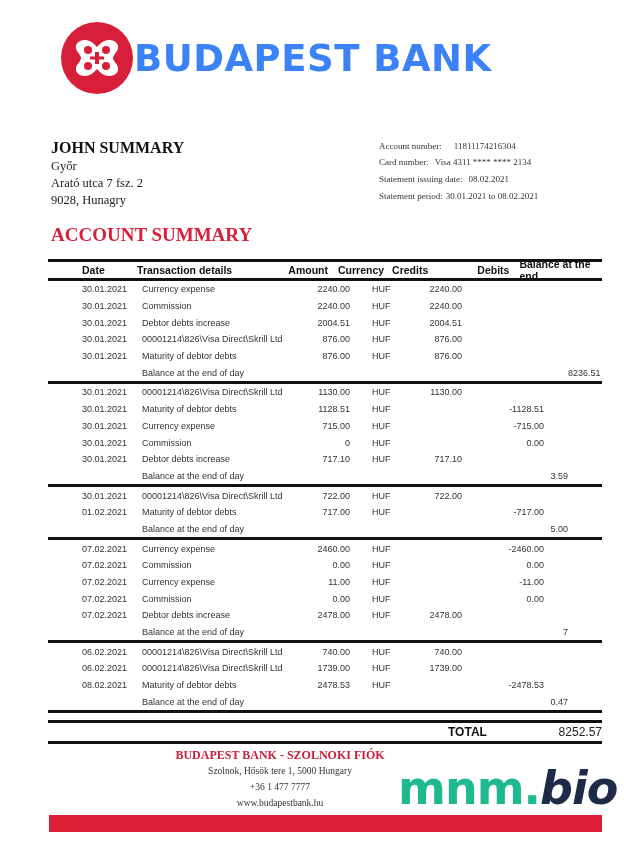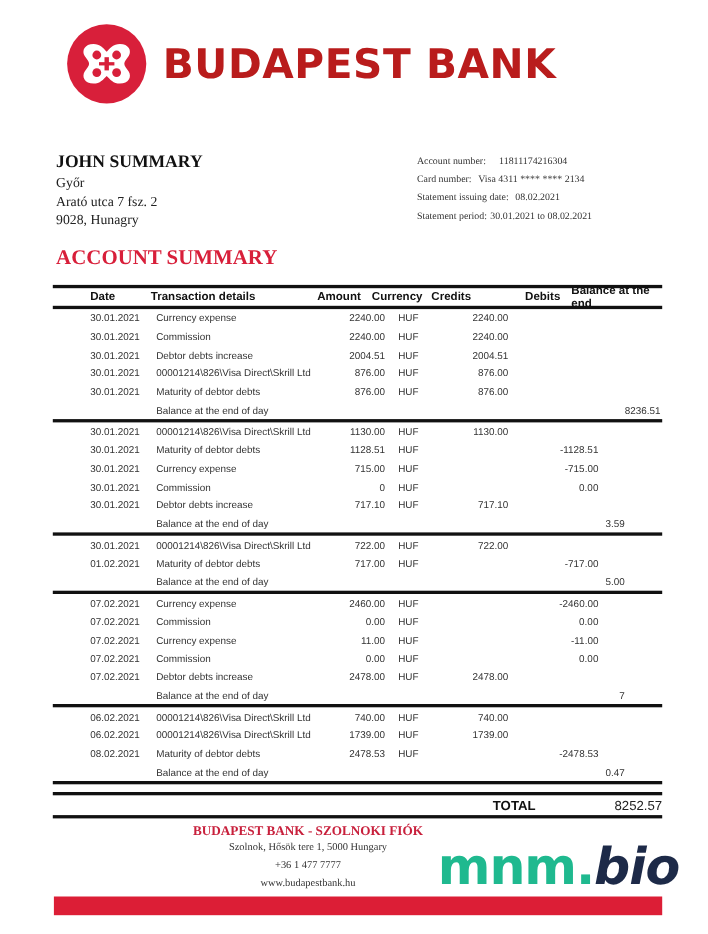--- a/index.html
+++ b/index.html
@@ -1,32 +1,32 @@
 <!DOCTYPE html>
 <html><head>
 <meta charset="utf-8">
 <style>
   html,body{margin:0;padding:0;background:#fff;}
   body{width:644px;height:849px;position:relative;overflow:hidden;font-family:"Liberation Sans",sans-serif;color:#222;}
   .logo{position:absolute;left:61px;top:22px;display:flex;align-items:center;}
   .logo-circle{width:72px;height:72px;border-radius:50%;background:#d81f3a;display:flex;align-items:center;justify-content:center;}
-  .logo-text{margin-left:15px;font-family:"DejaVu Sans",sans-serif;font-weight:bold;font-size:37px;color:#b91c1c;letter-spacing:0.5px;}
+  .logo-text{margin-left:1px;font-family:"DejaVu Sans",sans-serif;font-weight:bold;font-size:37px;color:#3b82f6;letter-spacing:0.5px;}
   .customer{position:absolute;left:51px;top:138px;font-family:"Liberation Serif",serif;font-size:12.5px;line-height:17px;color:#222;}
   .customer .name{font-weight:bold;font-size:16px;line-height:20px;color:#111;}
   .acct{position:absolute;left:379px;top:138px;font-family:"Liberation Serif",serif;font-size:12.5px;line-height:17.5px;color:#222;}
   .acct .row span.val{margin-left:6px;}
   .summary-title{position:absolute;left:51px;top:224px;font-family:"Liberation Serif",serif;font-weight:bold;font-size:19px;color:#d81f3a;}
   .tbl{position:absolute;left:48px;top:259px;width:554px;}
   .hdr{display:flex;border-top:3px solid #111;border-bottom:3px solid #111;height:16px;align-items:center;font-weight:bold;font-size:10.5px;color:#111;}
   .grp{border-bottom:3px solid #111;}
   .row{display:flex;height:16.7px;align-items:center;font-size:9px;color:#333;}
   .c-date{width:60px;padding-left:2px;margin-left:32px;}
   .c-det{width:150px;}
   .c-amt{width:58px;text-align:right;}
-  .c-cur{width:60px;padding-left:12px;box-sizing:border-box;}
+  .c-cur{width:60px;padding-left:22px;box-sizing:border-box;}
   .c-cred{width:52px;text-align:right;}
   .c-deb{width:82px;text-align:right;}
   .c-bal{width:80px;text-align:right;}
   .hdr .c-cur{padding-left:10px;}
   .hdr .c-cred{text-align:left;padding-left:8px;box-sizing:border-box;}
   .hdr .c-deb{text-align:right;padding-left:20px;box-sizing:border-box;}
   .hdr .c-bal{width:100px;text-align:left;padding-left:10px;box-sizing:border-box;}
   .total{display:flex;justify-content:flex-end;align-items:center;height:18px;border-top:3px solid #111;border-bottom:3px solid #111;margin-top:7px;}
   .total .lbl{font-weight:bold;font-size:12px;color:#111;width:92px;}
   .total .val{font-size:12px;color:#222;width:62px;text-align:right;}

